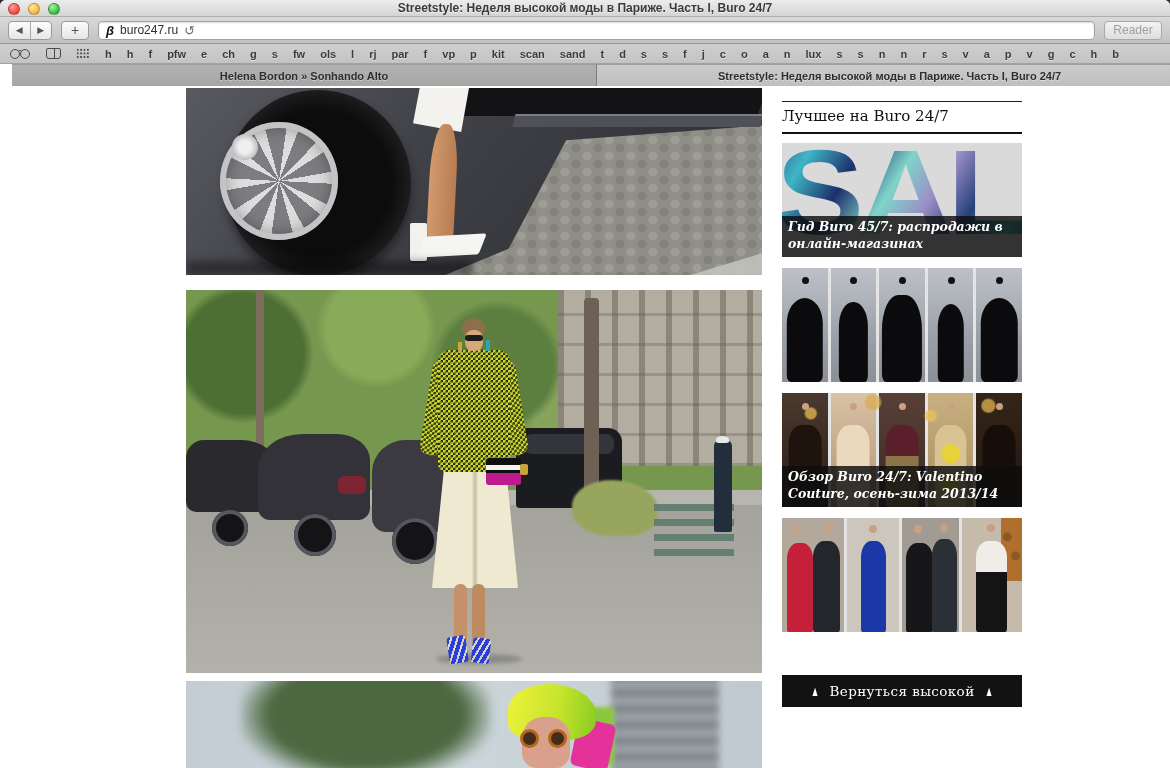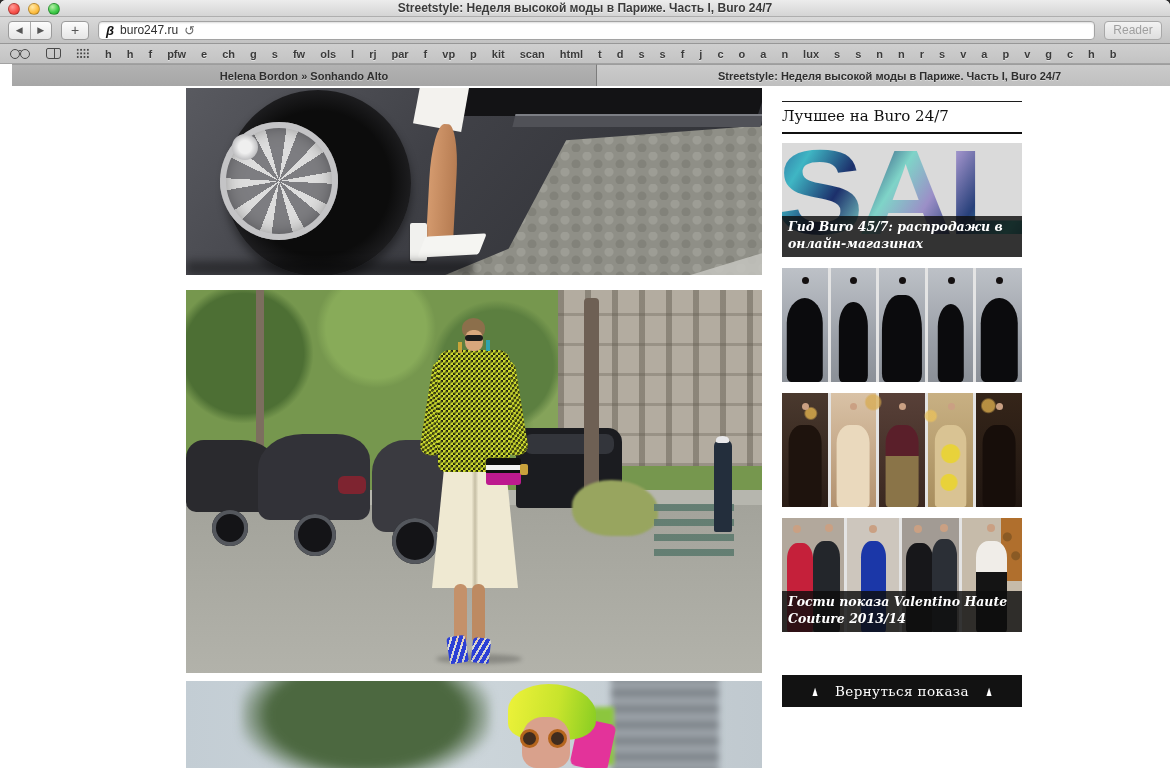--- a/index.html
+++ b/index.html
@@ -298,21 +298,21 @@
     <span class="bm-label">fw</span>
     <span class="bm-label">ols</span>
     <span class="bm-label">l</span>
     <span class="bm-label">rj</span>
     <span class="bm-label">par</span>
     <span class="bm-label">f</span>
     <span class="bm-label">vp</span>
     <span class="bm-label">p</span>
     <span class="bm-label">kit</span>
     <span class="bm-label">scan</span>
-    <span class="bm-label">html</span>
+    <span class="bm-label">sand</span>
     <span class="bm-label">t</span>
     <span class="bm-label">d</span>
     <span class="bm-label">s</span>
     <span class="bm-label">s</span>
     <span class="bm-label">f</span>
     <span class="bm-label">j</span>
     <span class="bm-label">c</span>
     <span class="bm-label">o</span>
     <span class="bm-label">a</span>
     <span class="bm-label">n</span>
@@ -431,20 +431,21 @@
 
       <div class="sb-item sb-item3">
         <div class="thumb panel-row">
           <div class="vt-panel vt-1"></div>
           <div class="vt-panel vt-2"></div>
           <div class="vt-panel vt-3"></div>
           <div class="vt-panel vt-4"></div>
           <div class="vt-panel vt-5"></div>
           <div class="vt-bokeh"></div>
         </div>
+        <div class="sb-caption">Обзор Buro 24/7: Valentino Couture, осень-зима 2013/14</div>
       </div>
 
       <div class="sb-item sb-item4">
         <div class="thumb panel-row">
           <div class="gu-panel gu-1">
             <div class="gu-fig gu-red"></div>
             <div class="gu-fig gu-suit"></div>
             <span class="gu-head" style="left:18%;top:6%"></span>
             <span class="gu-head" style="right:18%;top:5%"></span>
           </div>
@@ -457,24 +458,23 @@
             <div class="gu-fig gu-suit2"></div>
             <span class="gu-head" style="left:20%;top:6%"></span>
             <span class="gu-head" style="right:20%;top:5%"></span>
           </div>
           <div class="gu-panel gu-4">
             <div class="gu-giraffe"></div>
             <div class="gu-fig gu-bw"></div>
             <span class="gu-head" style="left:42%;top:5%"></span>
           </div>
         </div>
-        <div class="sb-caption">Гости показа Valentino Haute Couture 2013/14</div>
       </div>
 
       <div class="back-top">
         <span class="arrow">▲</span>
-        <span class="bt-label">Вернуться показа</span>
+        <span class="bt-label">Вернуться высокой</span>
         <span class="arrow">▲</span>
       </div>
     </div>
 
   </div>
 </div>
 
 </body></html>

